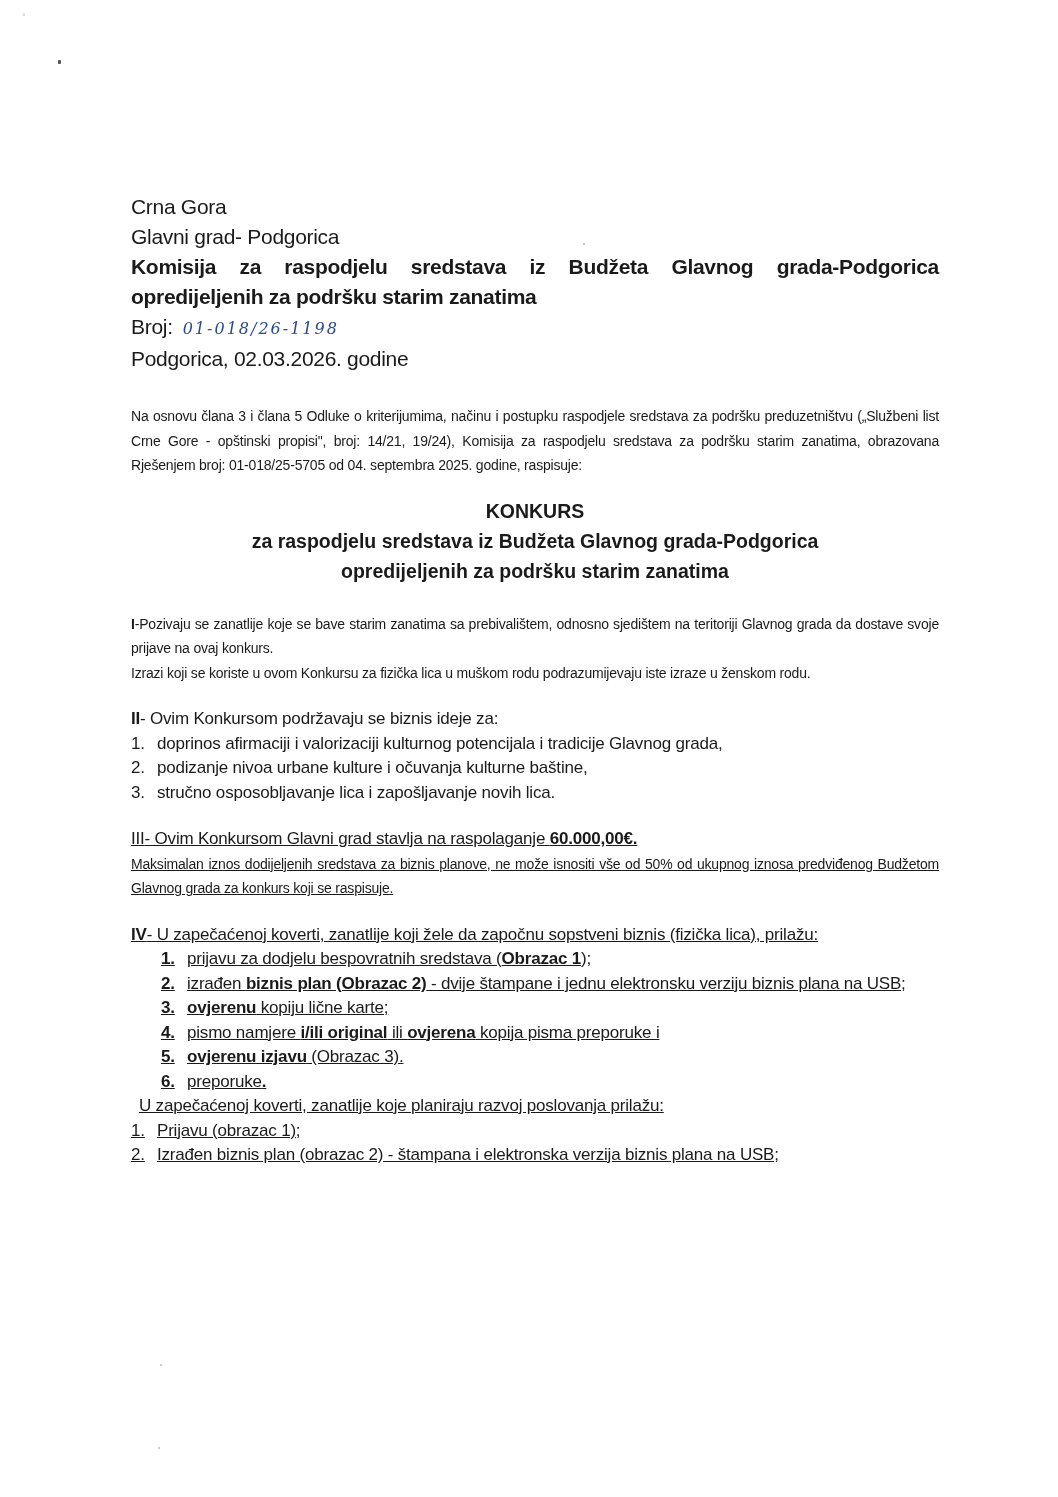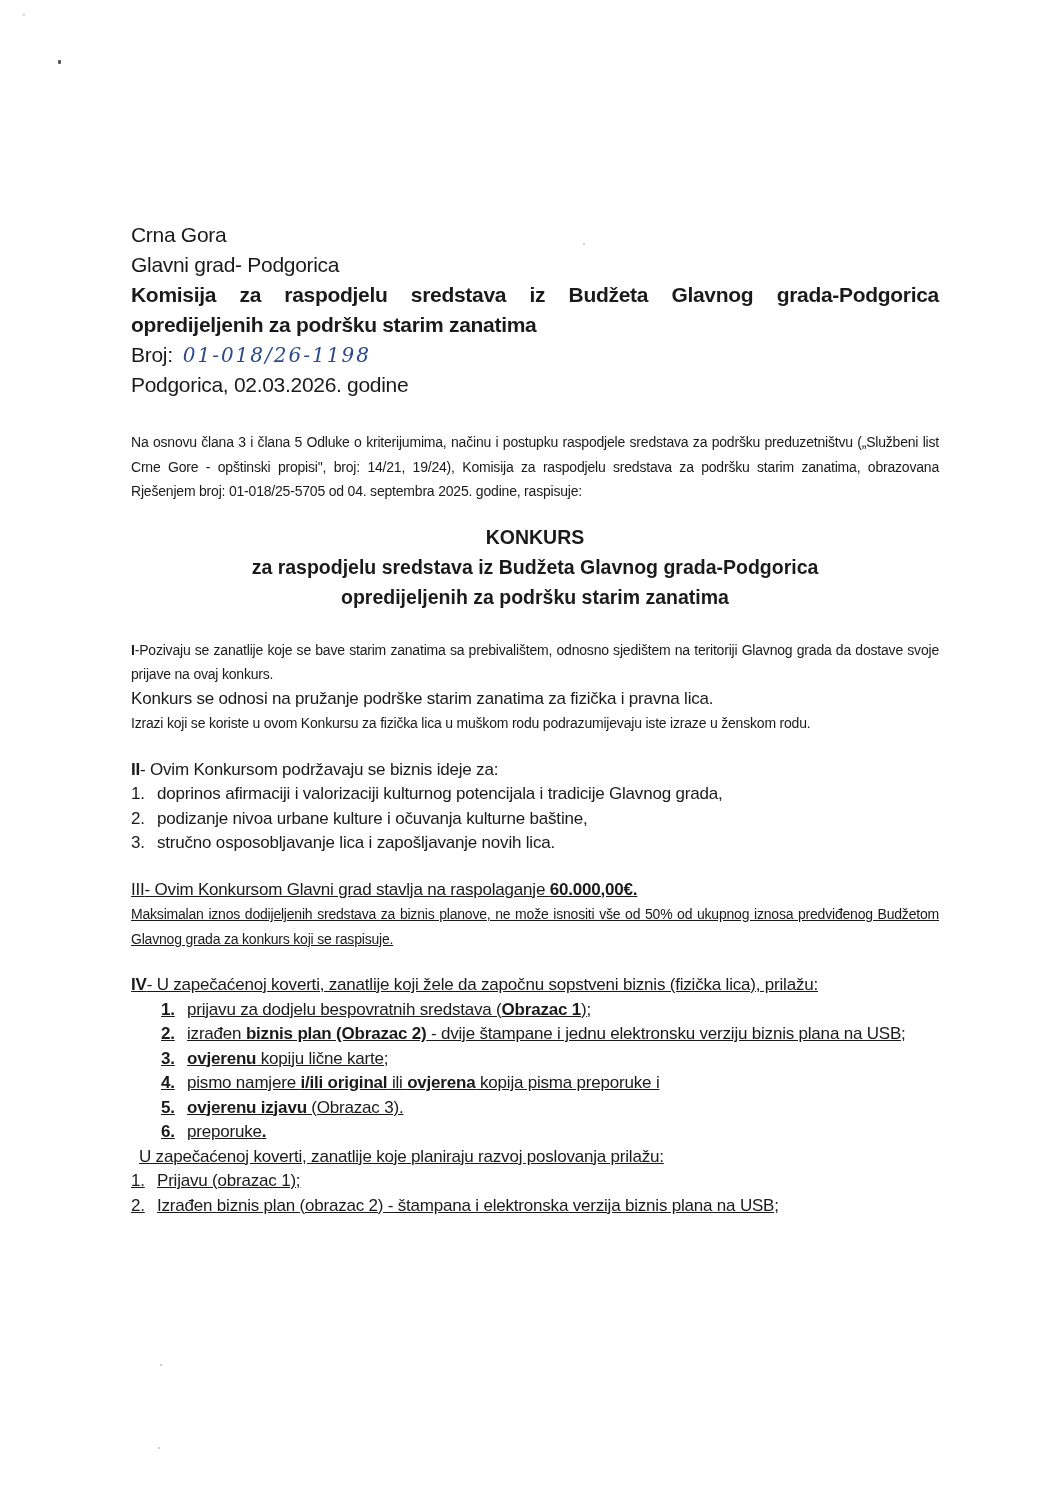--- a/index.html
+++ b/index.html
@@ -4,27 +4,27 @@
 <style>
   html, body { margin: 0; padding: 0; background: #ffffff; }
   body { width: 1058px; height: 1497px; position: relative; overflow: hidden;
          font-family: "Liberation Sans", "DejaVu Sans", sans-serif; color: #1a1a1a; }
   .page { position: absolute; left: 0; top: 0; width: 1058px; height: 1497px; background: #fff; }
   .mark { position: absolute; color: #999; font-size: 9px; }
   .mark.m1 { left: 22px; top: 12px; color: #bbb; }
   .mark.m2 { left: 58px; top: 60px; width: 3px; height: 4px; background: #555; border-radius: 1px; }
   .dot { position: absolute; width: 2px; height: 2px; background: #ccc; }
 
-  .content { position: absolute; left: 131px; top: 192px; width: 808px; margin-top: 28px; }
+  .content { position: absolute; left: 131px; top: 192px; width: 808px; }
   .hdr { font-size: 21px; line-height: 30px; letter-spacing: -0.3px; }
   .hdr.bold { font-weight: bold; }
   .hdr-just { text-align: justify; text-align-last: left; }
   .hdr-just.first { text-align-last: justify; }
   .hand { font-family: "DejaVu Serif", serif; font-style: italic; color: #2a4a8a;
-          font-size: 20px; letter-spacing: 2px; margin-left: 10px; }
+          font-size: 16px; letter-spacing: 2px; margin-left: 10px; }
 
   .para { font-size: 14px; line-height: 24.5px; text-align: justify; letter-spacing: -0.2px; }
   .para.lastleft { text-align-last: left; }
   .title-block { text-align: center; font-weight: bold; margin-top: 18px; }
   .title-block .t1 { font-size: 19.5px; line-height: 30px; }
   .title-block .t2 { font-size: 19.5px; line-height: 30px; text-align: center; }
 
   .sec { margin-top: 16px; }
   .line { font-size: 17px; line-height: 24.5px; letter-spacing: -0.2px; }
   .b { font-weight: bold; }
@@ -61,21 +61,20 @@
     <p class="para lastleft" style="margin:30px 0 0 0;">Na osnovu člana 3 i člana 5 Odluke o kriterijumima, načinu i postupku raspodjele sredstava za podršku preduzetništvu („Službeni list Crne Gore - opštinski propisi", broj: 14/21, 19/24), Komisija za raspodjelu sredstava za podršku starim zanatima, obrazovana Rješenjem broj: 01-018/25-5705 od 04. septembra 2025. godine, raspisuje:</p>
 
     <div class="title-block">
       <div class="t1">KONKURS</div>
       <div class="t2">za raspodjelu sredstava iz Budžeta Glavnog grada-Podgorica</div>
       <div class="t2">opredijeljenih za podršku starim zanatima</div>
     </div>
 
     <div class="sec" style="margin-top:26px;">
       <p class="para lastleft" style="margin:0;"><span class="b">I</span><span>-Pozivaju se zanatlije koje se bave starim zanatima sa prebivalištem, odnosno sjedištem na teritoriji Glavnog grada da dostave svoje prijave na ovaj konkurs.</span></p>
-      <div class="line">Konkurs se odnosi  na pružanje podrške starim zanatima za fizička i pravna lica.</div>
       <p class="para lastleft" style="margin:0;">Izrazi koji se koriste u ovom Konkursu za fizička lica u muškom rodu podrazumijevaju iste izraze u ženskom rodu.</p>
     </div>
 
     <div class="sec" style="margin-top:22px;">
       <div class="line"><span class="b">II</span><span>- Ovim Konkursom podržavaju se biznis ideje za:</span></div>
       <ol class="lst">
         <li>
             <span class="num">1.</span>
             <span class="txt">doprinos afirmaciji i valorizaciji kulturnog potencijala i tradicije Glavnog grada,</span>
           </li>

